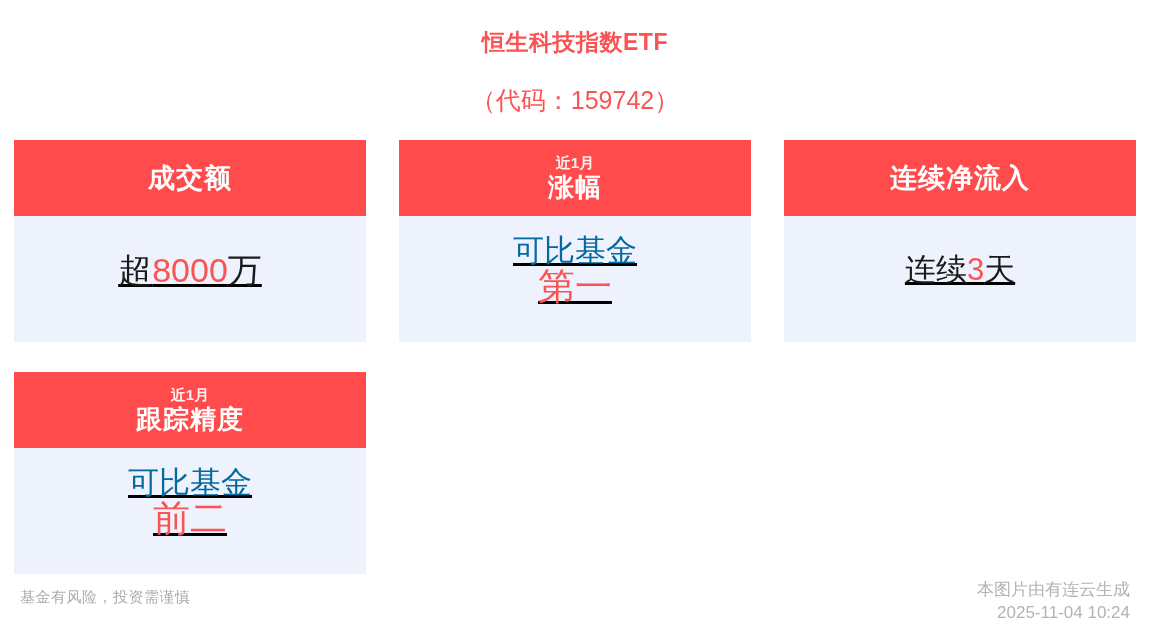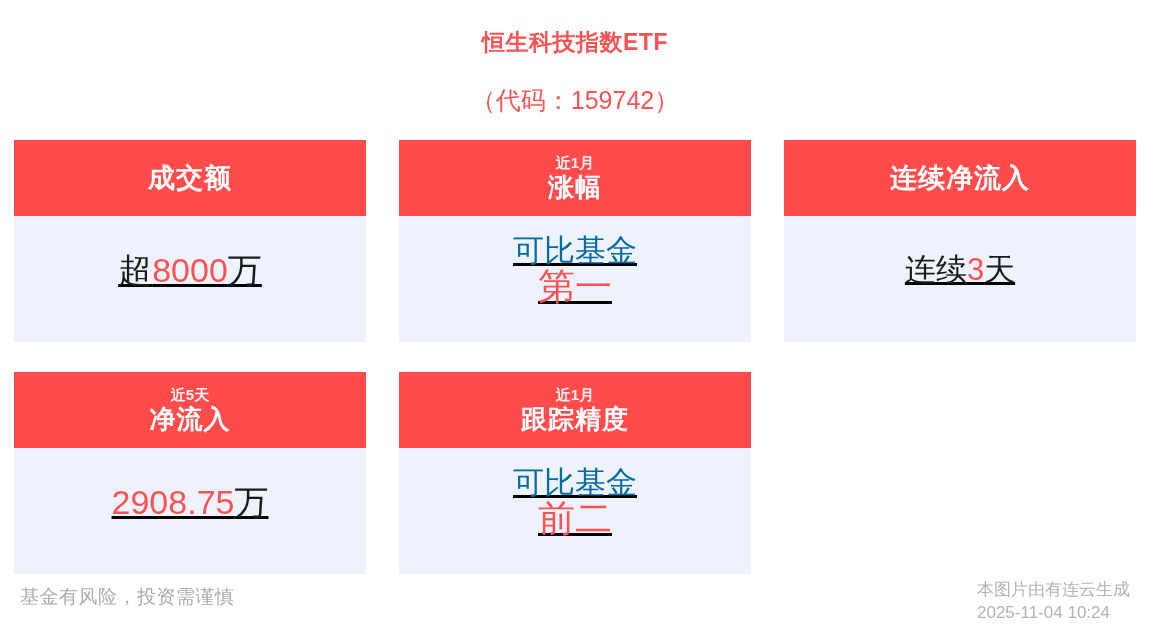--- a/index.html
+++ b/index.html
@@ -124,27 +124,27 @@
     bottom: 0;
     height: 62px;
     padding: 0 20px;
     box-sizing: border-box;
     display: flex;
     align-items: flex-start;
     justify-content: space-between;
   }
   .footer-left {
     color: #ABABAB;
-    font-size: 19px;
+    font-size: 15px;
     line-height: 26px;
     padding-top: 14px;
     letter-spacing: 0.5px;
   }
   .footer-right {
-    text-align: left;
+    text-align: right;
     color: #B3B3B3;
     font-size: 17px;
     line-height: 23px;
     padding-top: 8px;
   }
 </style>
 </head>
 <body>
 
 <div class="page-header">
@@ -178,29 +178,20 @@
   <div class="stat-card">
     <div class="card-header">
 
       <div class="headline">连续净流入</div>
     </div>
     <div class="card-body single">
       <div class="value"><span>连续</span><span class="num">3</span><span>天</span></div>
     </div>
   </div>
 
-  <div class="stat-card">
-    <div class="card-header two-line">
-      <div class="eyebrow">近5天</div>
-      <div class="headline">净流入</div>
-    </div>
-    <div class="card-body single">
-      <div class="value big"><span></span><span class="num">2908.75</span><span>万</span></div>
-    </div>
-  </div>
 
 
   <div class="stat-card">
     <div class="card-header two-line">
       <div class="eyebrow">近1月</div>
       <div class="headline">跟踪精度</div>
     </div>
     <div class="card-body">
       <div class="line1">可比基金</div>
       <div class="line2">前二</div>

